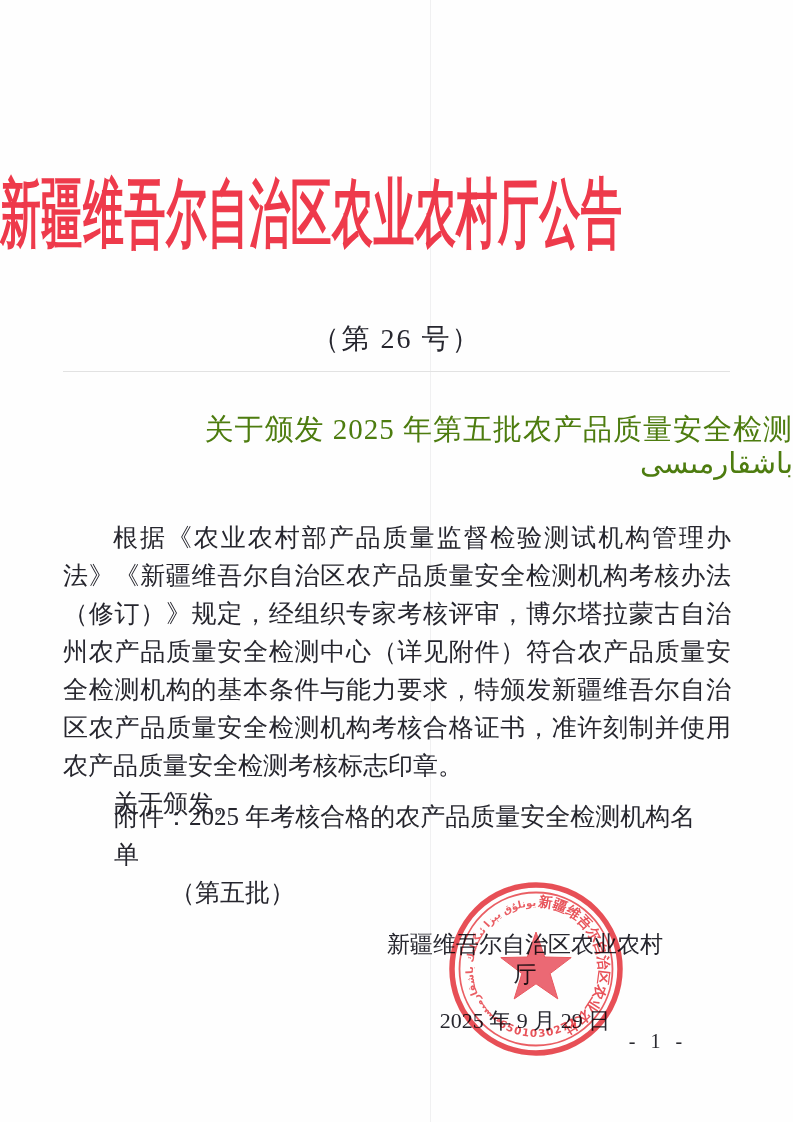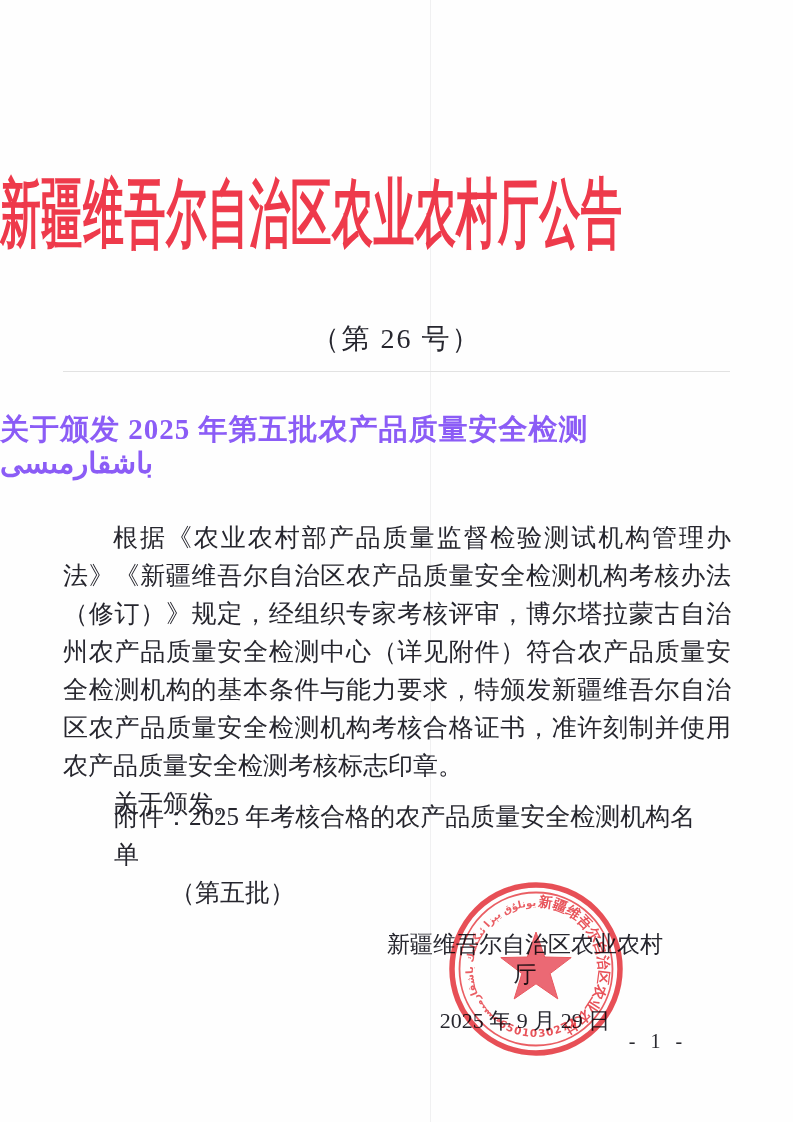--- a/index.html
+++ b/index.html
@@ -33,22 +33,22 @@
   .issue-number {
     position:absolute; top:320px; left:0; width:100%;
     text-align:center; font-size:28px; letter-spacing:2px;
   }
   .separator-rule {
     position:absolute; top:371px; left:63px; width:667px; height:1px;
     background:#e2e2e2;
   }
   .notice-heading {
     position:absolute; top:412px; left:0; width:100%;
-    text-align:left; font-size:29px; font-weight:bold;
-    line-height:34px; letter-spacing:1px; color:#8b5cf6;
+    text-align:right; font-size:29px; font-weight:normal;
+    line-height:34px; letter-spacing:1px; color:#4d7c0f;
   }
   .notice-body {
     position:absolute; top:519px; left:63px; width:668px;
     font-size:25px; line-height:38px; text-align:justify;
   }
   .notice-body p { margin:0; text-indent:2em; }
   .attachment {
     position:absolute; top:798px; left:50px; width:668px;
     font-size:25px; line-height:38px;
   }

